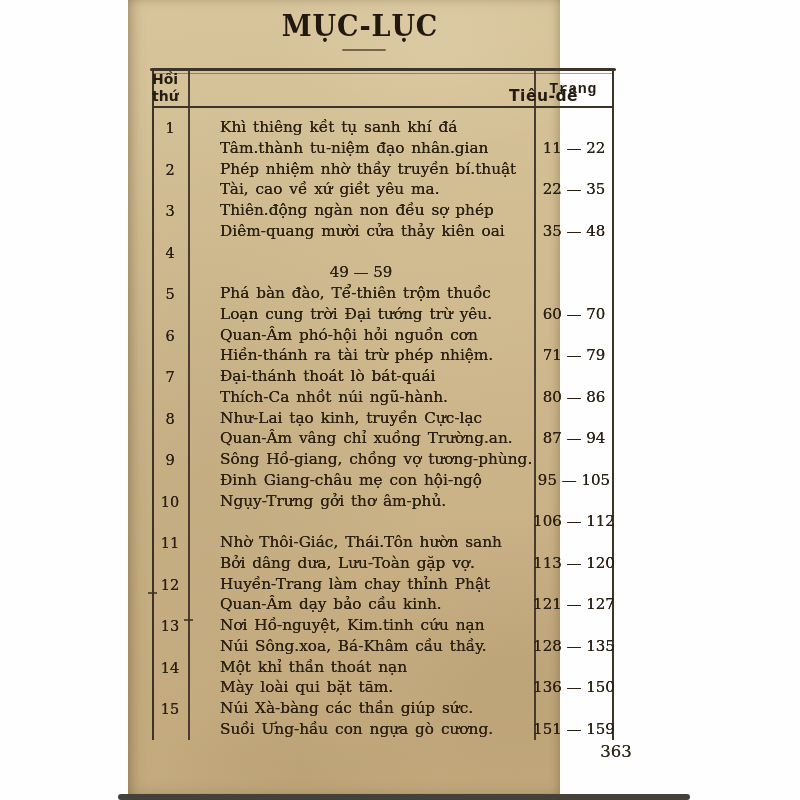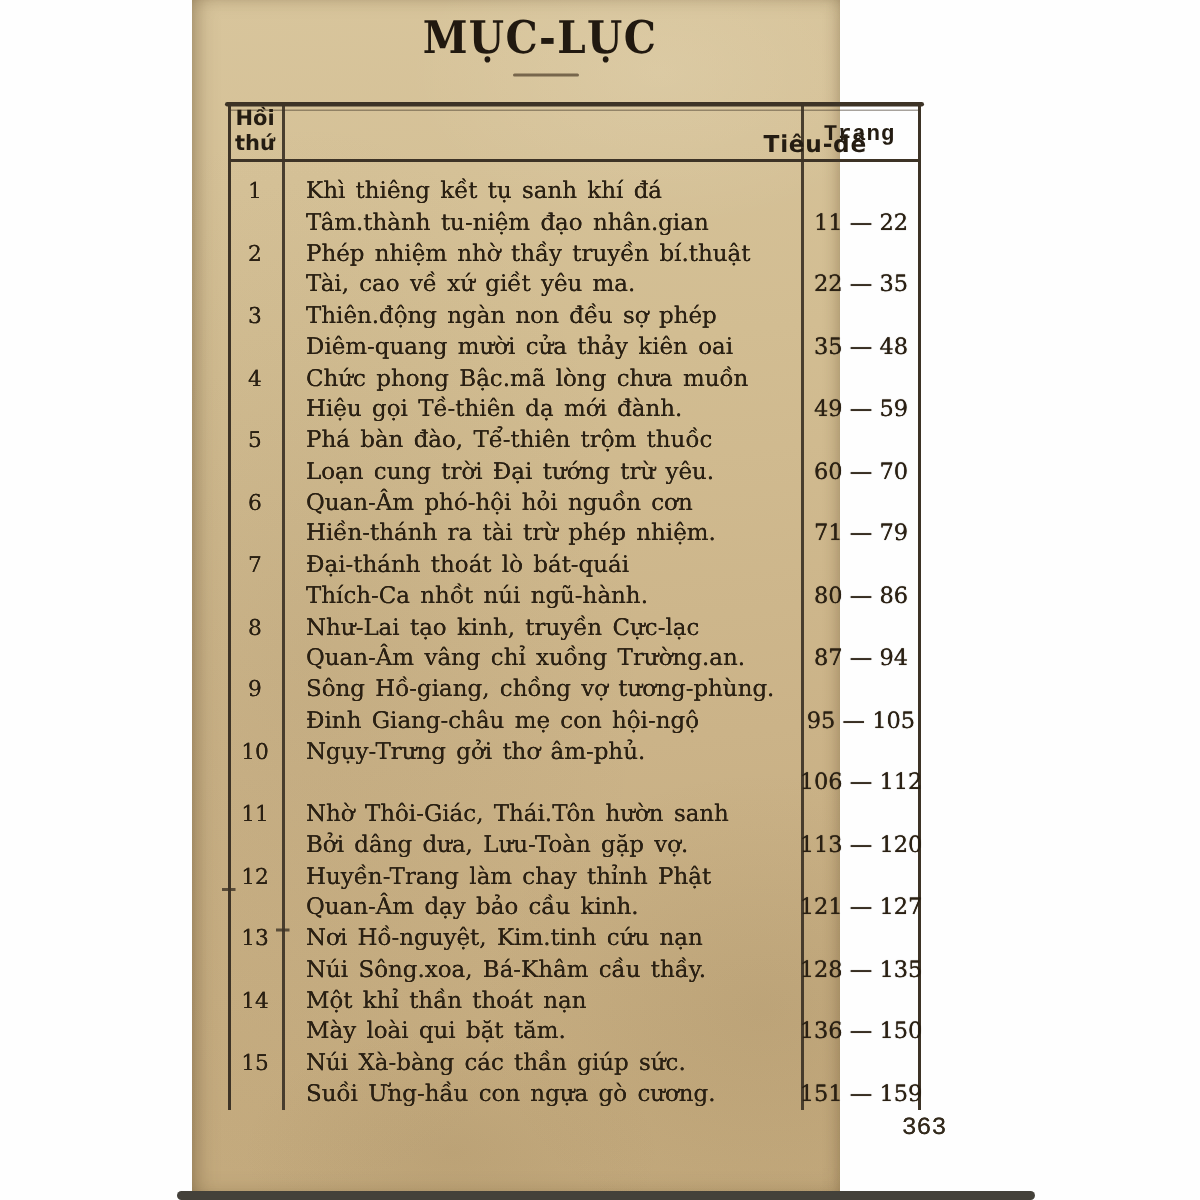--- a/index.html
+++ b/index.html
@@ -30,38 +30,38 @@
   .b-top{left:-2px;top:0;width:466px;height:3px;border-radius:2px;}
   .b-top2{left:2px;top:5px;width:458px;height:1px;opacity:.45;}
   .b-hsep{left:0;top:38px;width:462px;height:2px;}
   .v{top:0;height:672px;width:2px;}
   .v-left{left:0;}
   .v-c1{left:36px;width:1.6px;opacity:.92;}
   .v-c2{left:382px;width:1.6px;opacity:.92;}
   .v-right{left:460px;}
   .tick{position:absolute;background:#3d3326;height:2px;width:9px;opacity:.8;}
 
-  .h-num{position:absolute;left:0;top:3px;width:36px;text-align:center;
+  .h-num{position:absolute;left:0;top:3px;width:36px;text-align:left;
     font-family:"DejaVu Sans",sans-serif;font-weight:bold;font-size:14px;line-height:16.5px;color:#241c12;}
   .h-title{position:absolute;left:36px;top:19px;width:346px;text-align:right;
     font-family:"DejaVu Sans",sans-serif;font-weight:bold;font-size:15.5px;color:#241c12;letter-spacing:.5px;margin-left:44px;}
   .h-trang{position:absolute;left:382px;top:13px;width:78px;text-align:center;
     font-family:Liberation Mono, monospace;font-weight:bold;font-size:15px;color:#241c12;letter-spacing:.5px;}
 
   .tbody{position:absolute;left:0;top:49px;width:462px;}
   .row{display:grid;grid-template-columns:36px 346px 80px;height:41.5px;}
   .c-num{text-align:center;font-size:14.5px;line-height:20.75px;padding-top:1px;
     color:#2a2013;text-shadow:0 0 .4px #2a2013;}
-  .c-title{padding-left:16px;font-size:15.3px;line-height:20.75px;white-space:nowrap;
+  .c-title{padding-left:32px;font-size:15.3px;line-height:20.75px;white-space:nowrap;
     word-spacing:2px;color:#2a2013;text-shadow:0 0 .4px #2a2013;}
   .c-pages{display:flex;align-items:flex-end;justify-content:center;font-size:15px;
     line-height:20.75px;white-space:nowrap;color:#2a2013;text-shadow:0 0 .5px #2a2013;}
 
   .folio{position:absolute;left:462px;top:742px;width:52px;text-align:center;
-    font-size:16.5px;color:#332a1c;text-shadow:0 0 .4px #332a1c;font-family:Liberation Mono, monospace;}
+    font-size:16.5px;color:#332a1c;text-shadow:0 0 .4px #332a1c;}
 
   .scan-bar{position:absolute;left:118px;top:794px;width:572px;height:6px;background:#44413a;
     border-radius:3px;filter:blur(.4px);}
 </style>
 </head>
 <body>
 
 <div class="stage">
   <div class="paper">
     <div class="texture"></div>
@@ -111,24 +111,20 @@
     <div class="c-num">3</div>
     <div class="c-title">
       <div>Thiên.động ngàn non đều sợ phép</div>
       <div>Diêm-quang mười cửa thảy kiên oai</div>
     </div>
     <div class="c-pages">35 — 48</div>
   </div>
 
   <div class="row">
     <div class="c-num">4</div>
-    <div class="c-title">
-      <div>Chức phong Bậc.mã lòng chưa muồn</div>
-      <div>Hiệu gọi Tề-thiên dạ mới đành.</div>
-    </div>
     <div class="c-pages">49 — 59</div>
   </div>
 
   <div class="row">
     <div class="c-num">5</div>
     <div class="c-title">
       <div>Phá bàn đào, Tể-thiên trộm thuồc</div>
       <div>Loạn cung trời Đại tướng trừ yêu.</div>
     </div>
     <div class="c-pages">60 — 70</div>

